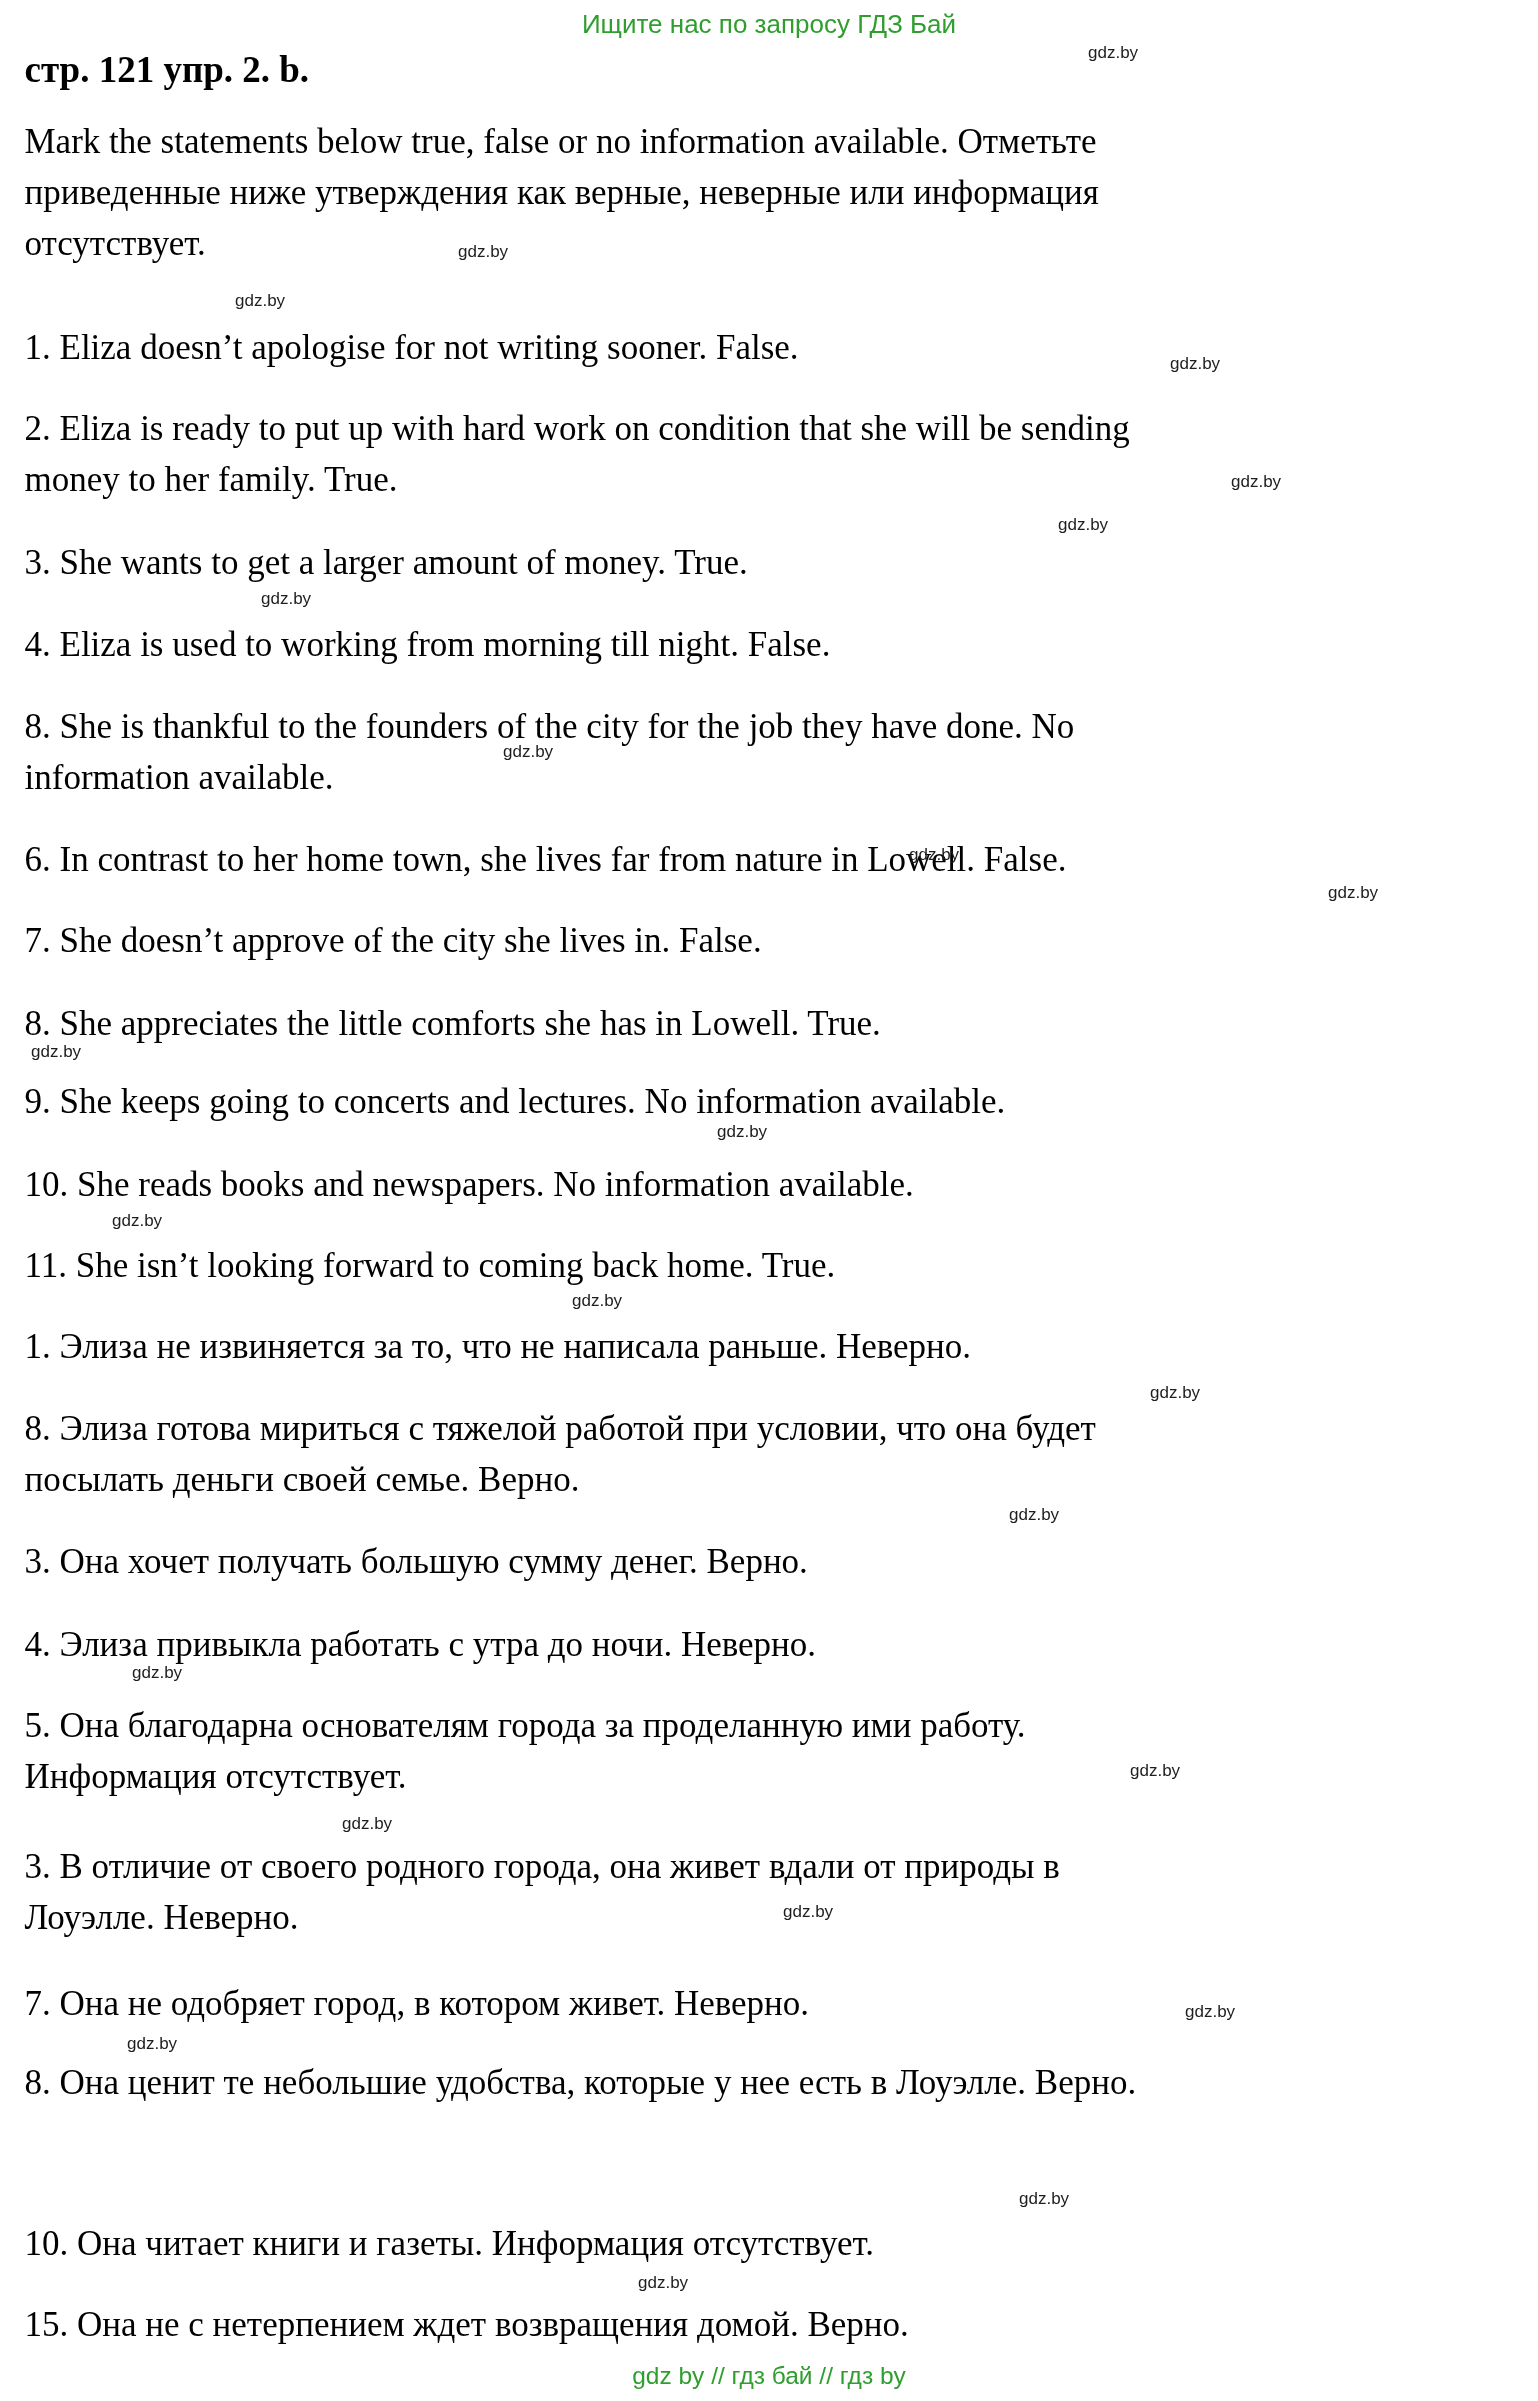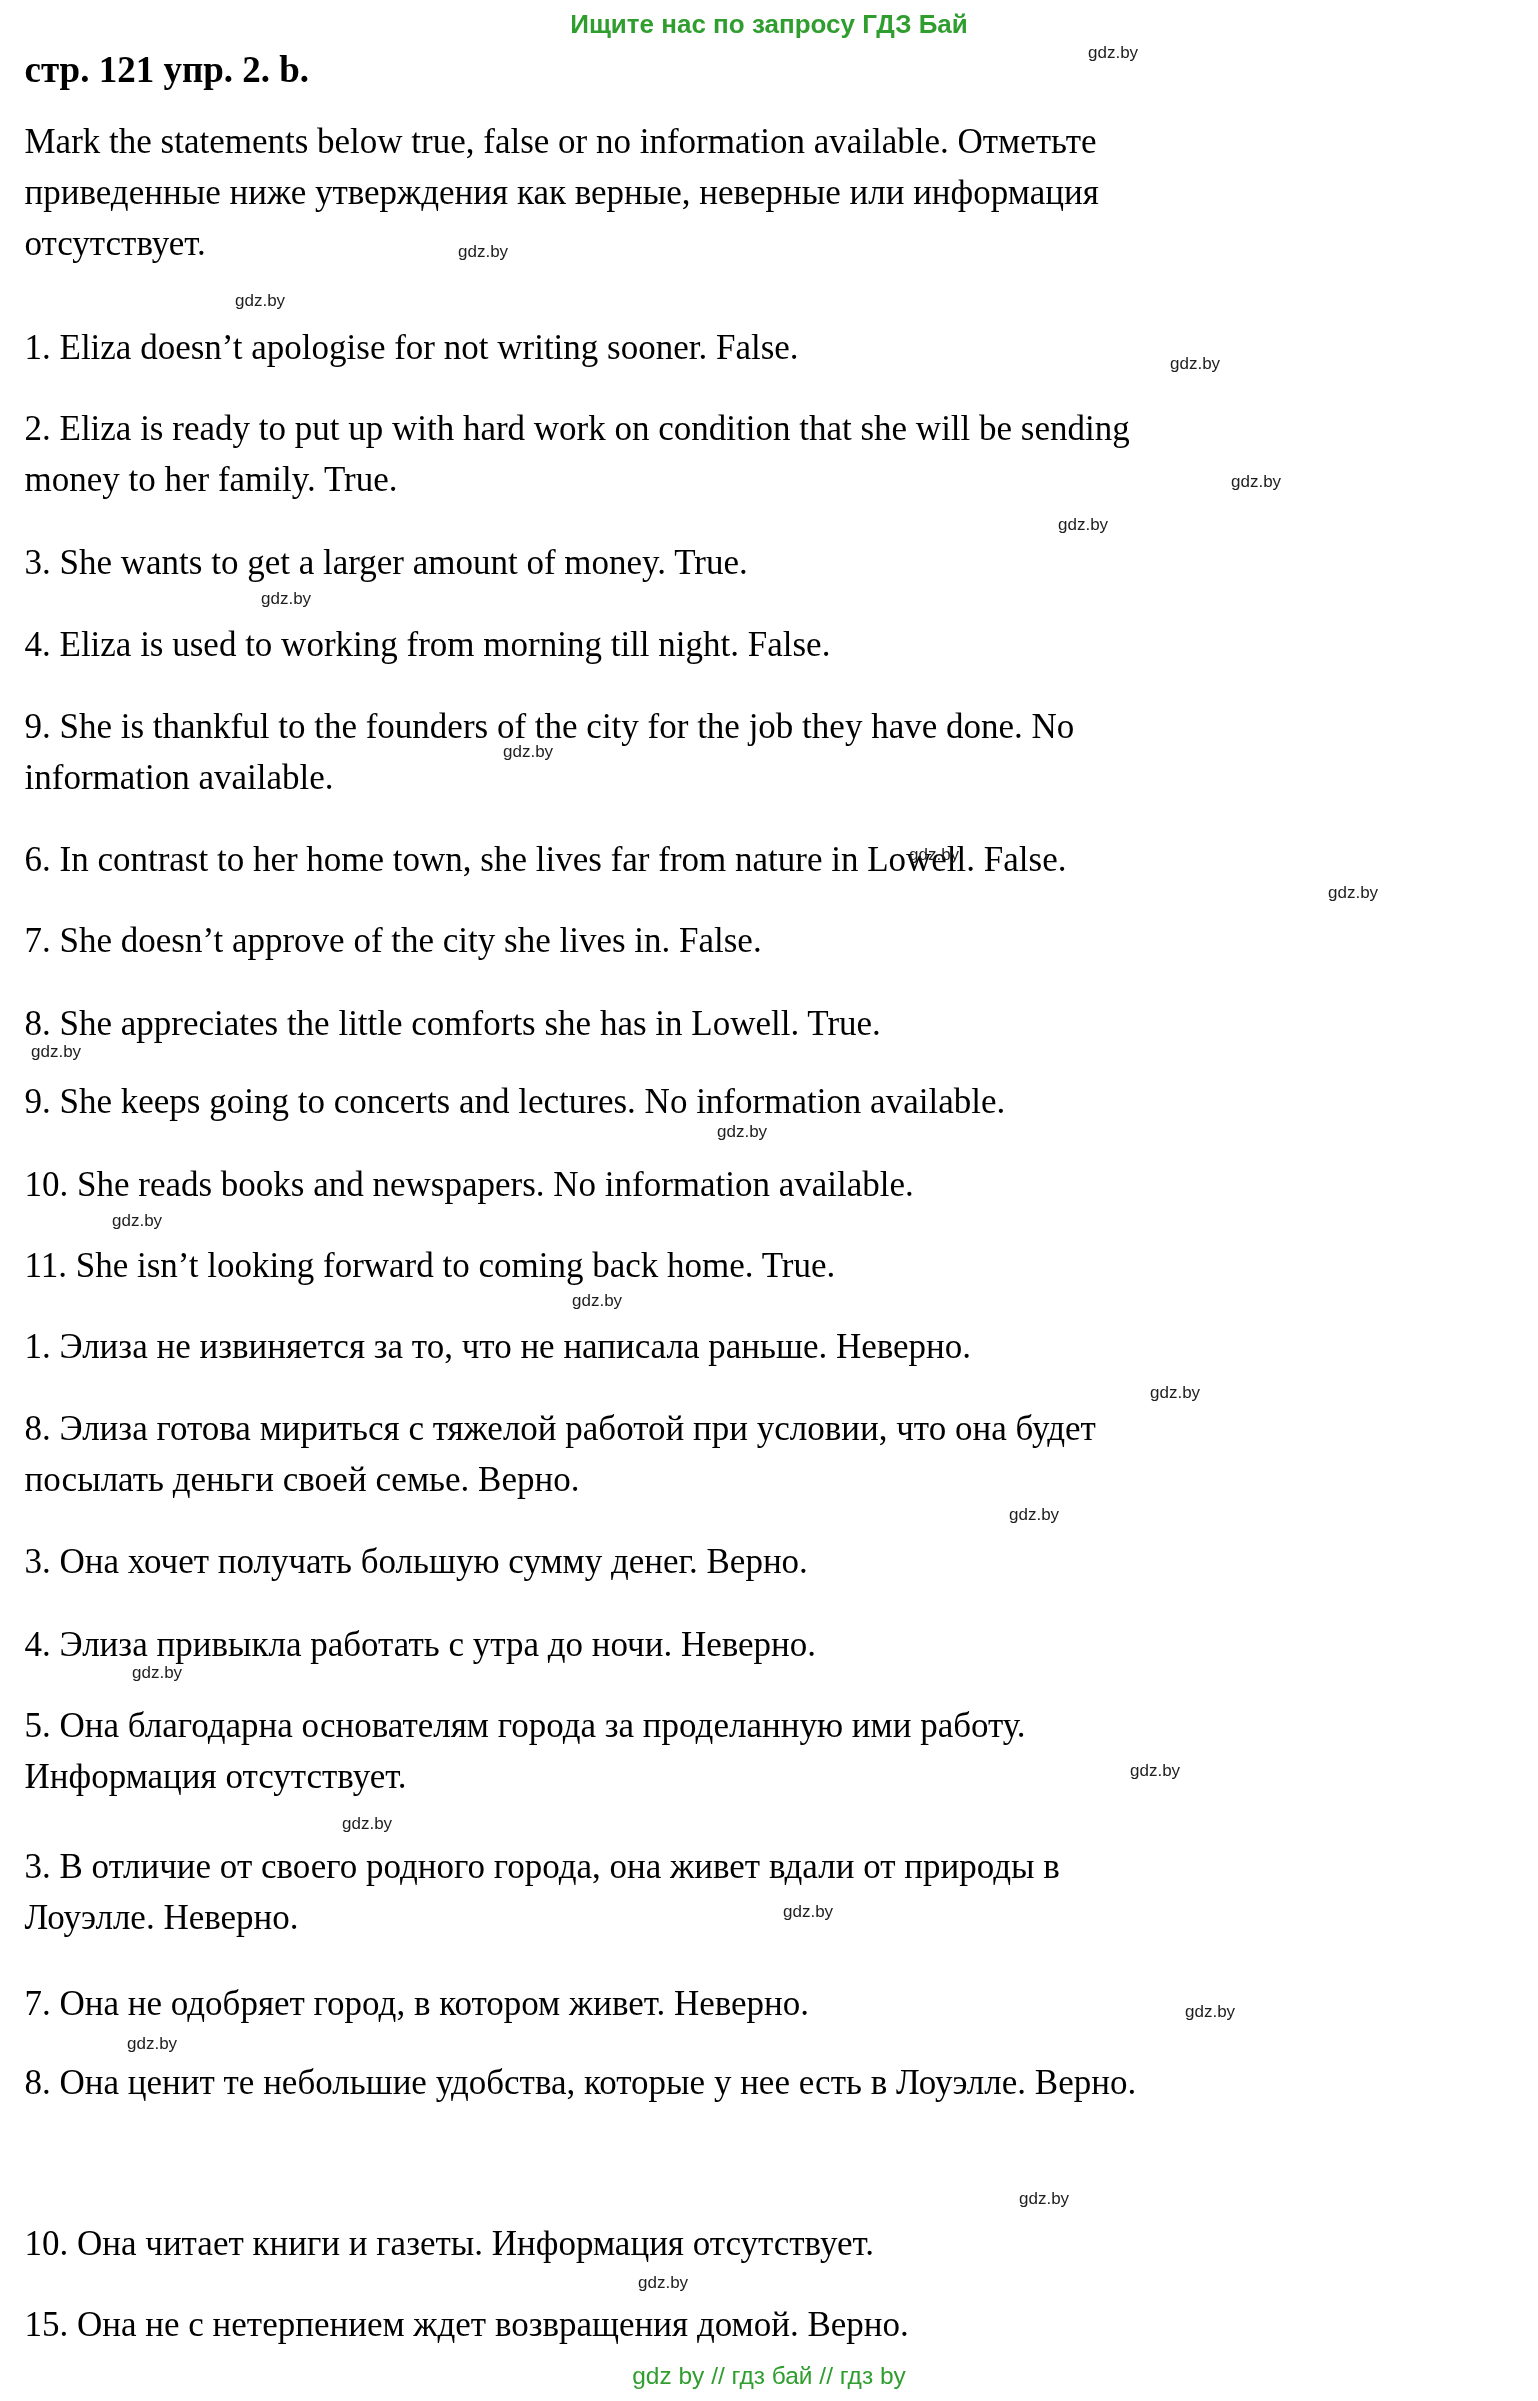--- a/index.html
+++ b/index.html
@@ -11,21 +11,21 @@
     font-family: "Liberation Serif", "DejaVu Serif", serif;
     color: #000000;
     overflow: hidden;
   }
   .site-header {
     position: absolute;
     top: 9.2px; left: 0; right: 0;
     text-align: center;
     font-family: "Liberation Sans", "DejaVu Sans", sans-serif;
     font-size: 26px;
-    font-weight: 700;
+    font-weight: 400;
     color: #2f9e2f;
   }
   .site-footer {
     position: absolute;
     top: 2362px; left: 0; right: 0;
     text-align: center;
     font-family: "Liberation Sans", "DejaVu Sans", sans-serif;
     font-size: 24.5px;
     color: #2f9e2f;
   }
@@ -63,21 +63,21 @@
 
   <div class="p" style="top:116px">Mark the statements below true, false or no information available. Отметьте
 приведенные ниже утверждения как верные, неверные или информация
 отсутствует.</div>
 
   <div class="p" style="top:322px">1. Eliza doesn’t apologise for not writing sooner. False.</div>
   <div class="p" style="top:403px">2. Eliza is ready to put up with hard work on condition that she will be sending
 money to her family. True.</div>
   <div class="p" style="top:537px">3. She wants to get a larger amount of money. True.</div>
   <div class="p" style="top:619px">4. Eliza is used to working from morning till night. False.</div>
-  <div class="p" style="top:701px">9. She is thankful to the founders of the city for the job they have done. No
+  <div class="p" style="top:701px">8. She is thankful to the founders of the city for the job they have done. No
 information available.</div>
   <div class="p" style="top:834px">6. In contrast to her home town, she lives far from nature in Lowell. False.</div>
   <div class="p" style="top:915px">7. She doesn’t approve of the city she lives in. False.</div>
   <div class="p" style="top:998px">8. She appreciates the little comforts she has in Lowell. True.</div>
   <div class="p" style="top:1076px">9. She keeps going to concerts and lectures. No information available.</div>
   <div class="p" style="top:1159px">10. She reads books and newspapers. No information available.</div>
   <div class="p" style="top:1240px">11. She isn’t looking forward to coming back home. True.</div>
 
   <div class="p" style="top:1321px">1. Элиза не извиняется за то, что не написала раньше. Неверно.</div>
   <div class="p" style="top:1403px">8. Элиза готова мириться с тяжелой работой при условии, что она будет

